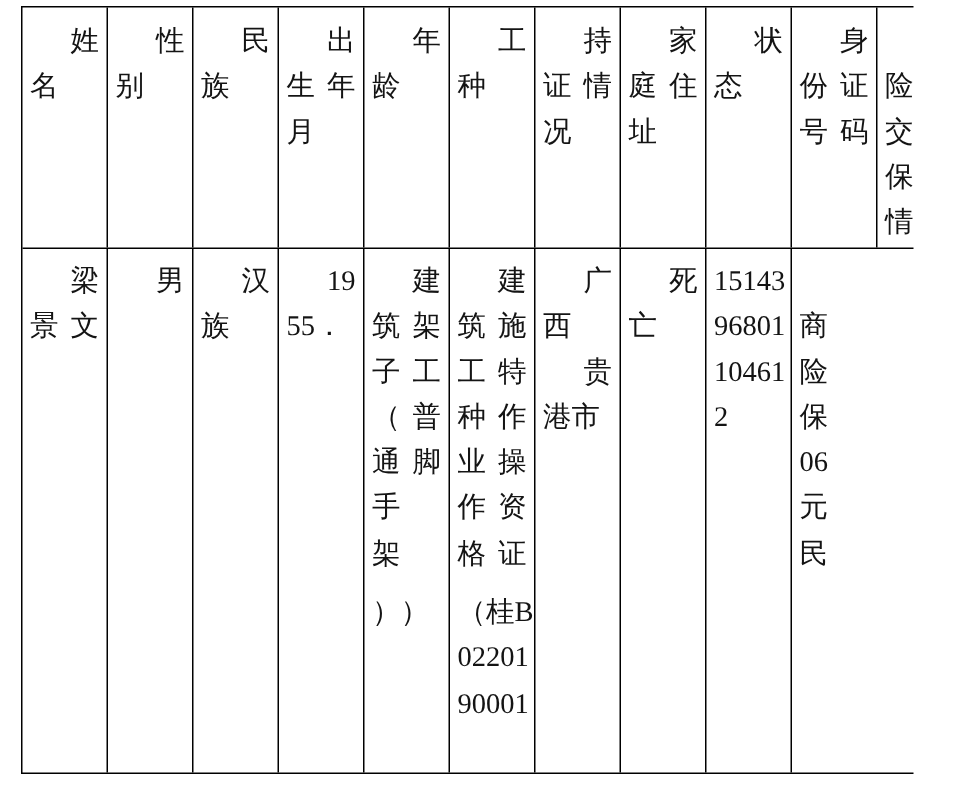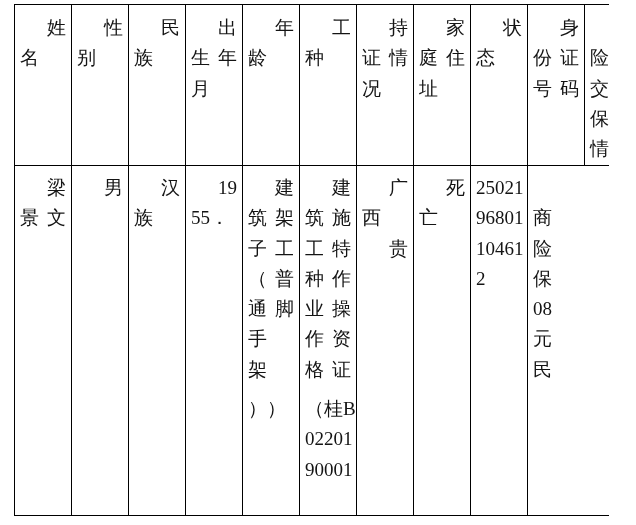--- a/index.html
+++ b/index.html
@@ -260,38 +260,39 @@
         <div class="cell">
           <div class="line j">
             <span>　</span>
             <span>广</span>
           </div>
           <div class="line"><span>西</span></div>
           <div class="line j">
             <span>　</span>
             <span>贵</span>
           </div>
+          <div class="line"><span>港市</span></div>
         </div>
         <div class="cell">
           <div class="line j">
             <span>　</span>
             <span>死</span>
           </div>
           <div class="line"><span>亡</span></div>
         </div>
         <div class="cell">
-          <div class="line"><span>25021</span></div>
+          <div class="line"><span>15143</span></div>
           <div class="line"><span>96801</span></div>
           <div class="line"><span>10461</span></div>
           <div class="line"><span>2</span></div>
         </div>
         <div class="cell clipped">
           <div class="line"><span></span></div>
           <div class="line"><span>商</span></div>
           <div class="line"><span>险</span></div>
           <div class="line"><span>保</span></div>
-          <div class="line"><span>08</span></div>
+          <div class="line"><span>06</span></div>
           <div class="line"><span>元</span></div>
           <div class="line"><span>民</span></div>
         </div>
       </div>
   </div>
 </div>
 
 </body></html>

